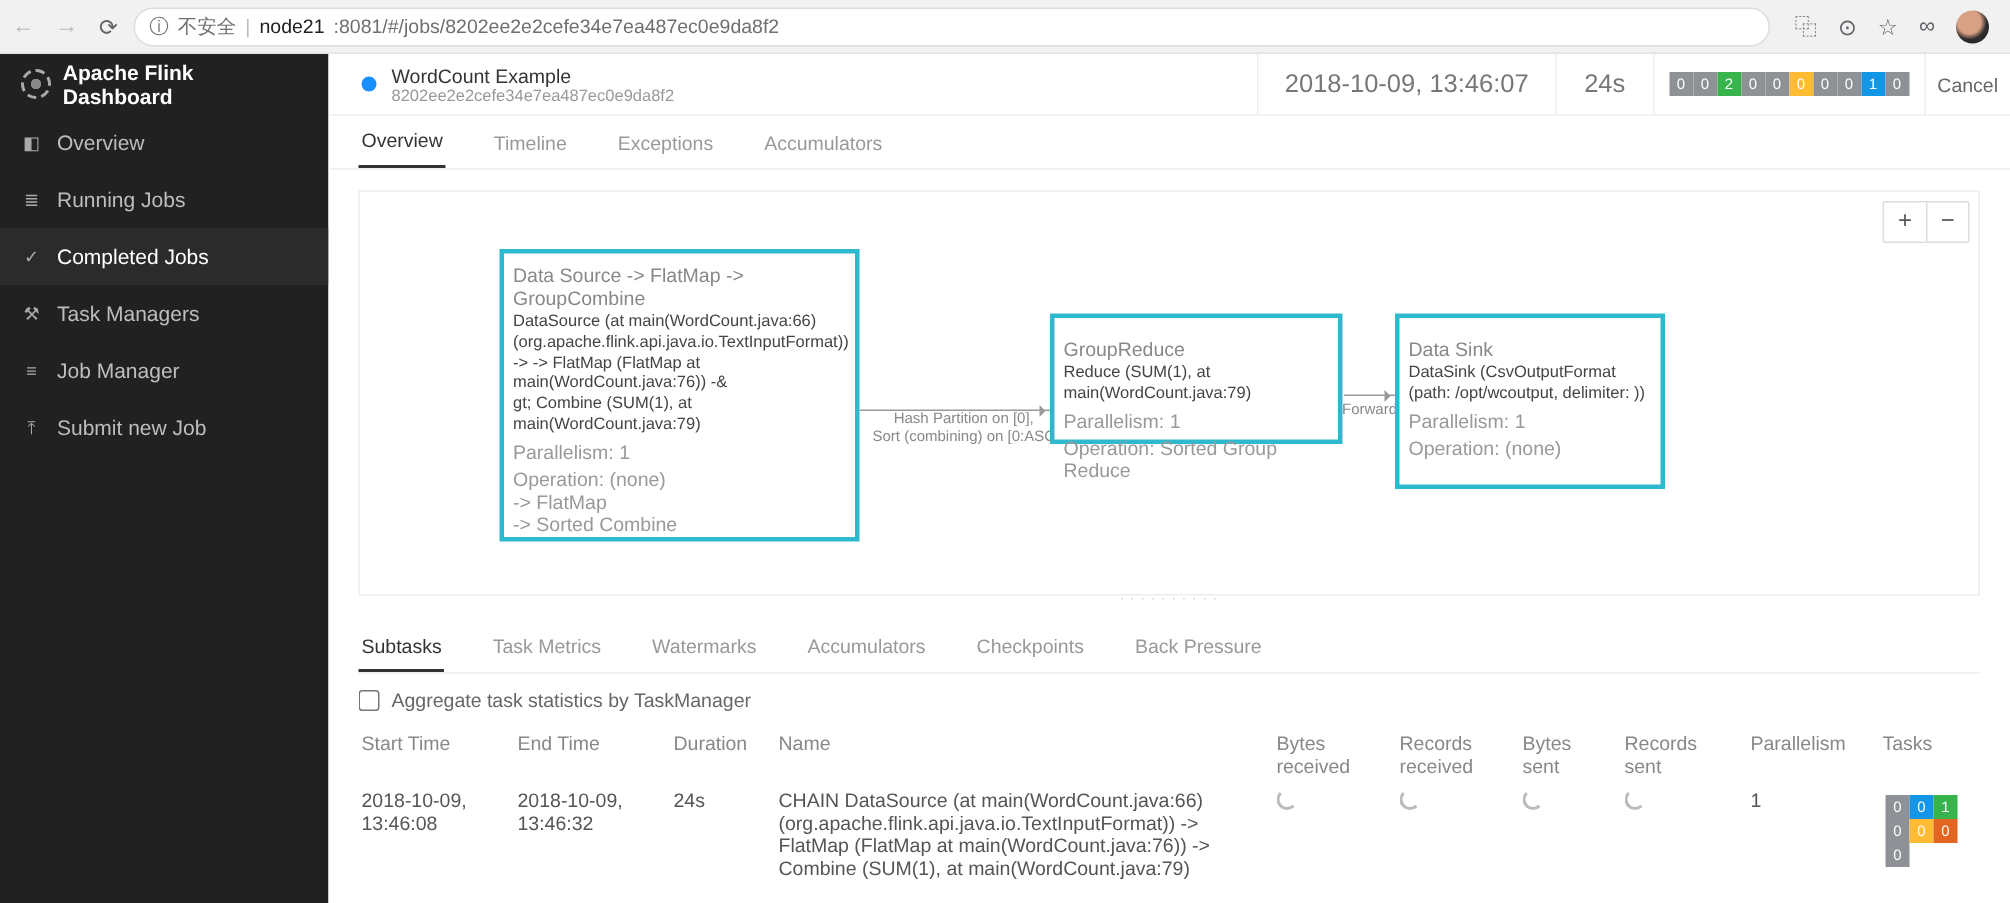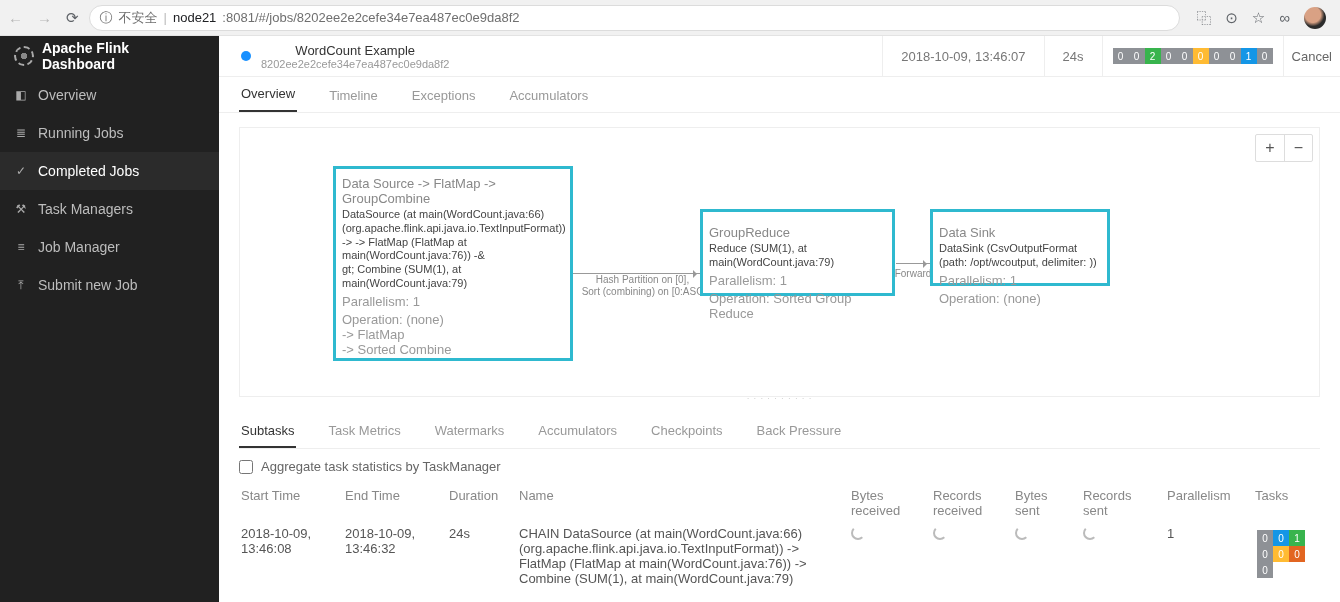--- a/index.html
+++ b/index.html
@@ -22,26 +22,26 @@
   .app { display: flex; height: calc(602px - 36px); }
   .sidebar { width: 219px; background: #212121; color: #ddd; font-size: 14px; }
   .brand { height: 40px; display: flex; align-items: center; padding: 0 14px; font-weight: bold; color: #fff; gap: 8px;}
   .brand-icon { width: 20px; height: 20px; background: radial-gradient(circle, #888 30%, transparent 31%); border: 2px dashed #aaa; border-radius: 50%; }
   .side-item { display: flex; align-items: center; gap: 10px; height: 38px; padding: 0 14px; color: #bdbdbd; cursor: pointer; }
   .side-item:hover, .side-item.active { background: #2b2b2b; color: #fff; }
   .side-ico { width: 14px; height: 14px; display: inline-flex; align-items: center; justify-content: center; font-size: 12px; color: #aaa;}
 
   .main { flex: 1; background: #fff; position: relative; overflow: hidden;}
 
-  .job-header { height: 41px; border-bottom: 1px solid #eee; display: flex; align-items: stretch; text-align: center; }
+  .job-header { height: 41px; border-bottom: 1px solid #eee; display: flex; align-items: stretch; }
   .jh-left { flex: 1; display: flex; align-items: center; padding-left: 22px; gap: 10px;}
   .status-dot { width: 10px; height: 10px; border-radius: 50%; background: #1890ff; }
   .jh-title { font-size: 13px; color: #333; }
   .jh-id { color: #999; font-size: 11px; }
-  .jh-box { border-left: 1px solid #eee; display: flex; align-items: center; justify-content: center; padding: 0 18px; color: #777; font-size: 13px;}
+  .jh-box { border-left: 1px solid #eee; display: flex; align-items: center; justify-content: center; padding: 0 18px; color: #777; font-size: 17px;}
   .jh-counts { border-left: 1px solid #eee; display: flex; align-items: center; padding: 0 10px;}
   .count-sq { width: 16px; height: 16px; font-size: 10px; color: #fff; display: inline-flex; align-items: center; justify-content: center; }
   .c0 { background:#8e9196;} .c1{background:#8e9196;} .c2{background:#38b44d;} .c3{background:#8e9196;} .c4{background:#ffbb33;} .c5{background:#8e9196;} .c6{background:#8e9196;} .c7{background:#8e9196;} .c8{background:#1496e6;} .c9{background:#8e9196;}
   .jh-cancel { border-left: 1px solid #eee; display:flex; align-items:center; padding:0 8px; color:#666; font-size:13px;}
 
   .tabs { height: 36px; display: flex; align-items: flex-end; gap: 30px; padding: 0 20px; border-bottom: 1px solid #eee;}
   .tab { padding: 9px 2px; color: #999; cursor:pointer; font-size:13px;}
   .tab.active { color: #333; border-bottom: 2px solid #333; font-weight: 400;}
 
   .graph-area { margin: 14px 20px 0 20px; border: 1px solid #eee; height: 270px; position: relative; background: #fff;}
@@ -49,21 +49,21 @@
   .zoom-btn { width: 28px; height: 26px; display:flex; align-items:center; justify-content:center; font-size:16px; color:#555; cursor:pointer;}
   .zoom-btn + .zoom-btn { border-left: 1px solid #ddd;}
 
   .node { position:absolute; border: 3px solid #2fb9cf; background:#fff; text-align:left; padding:7px 6px; }
   .node-title { color:#888; font-size:13px;}
   .node-body { font-size:11px; color:#444; line-height:1.25; margin-top:2px;}
   .node-meta { font-size:13px; color:#999; margin-top:3px;}
 
   #node1 { left: 93px; top: 38px; width: 240px; height: 195px; }
   #node2 { left: 460px; top: 81px; width: 195px; height: 87px;}
-  #node3 { left: 690px; top: 81px; width: 180px; height: 77px;}
+  #node3 { left: 690px; top: 81px; width: 180px; height: 117px;}
 
   .edge-label { position:absolute; font-size:10px; color:#888; text-align:center; line-height:1.2;}
   .arrow { position:absolute; height:1px; background:#999;}
   .arrow::after{content:"";position:absolute;right:-1px;top:-3px;border:4px solid transparent;border-left-color:#999;}
 
   .subtabs { margin: 18px 20px 0 20px; display:flex; gap:30px; border-bottom:1px solid #eee;}
   .subtab { padding: 8px 2px; color:#999; cursor:pointer; font-size:13px;}
   .subtab.active { color:#333; border-bottom: 2px solid #333;}
 
   .agg-row { margin: 10px 20px; display:flex; align-items:center; gap:8px; color:#666;}

